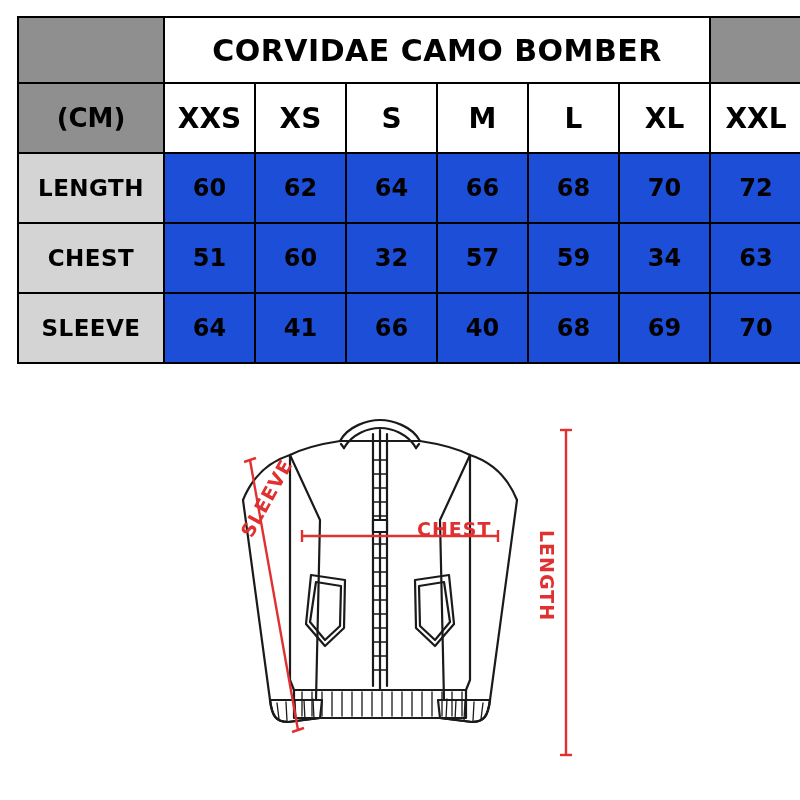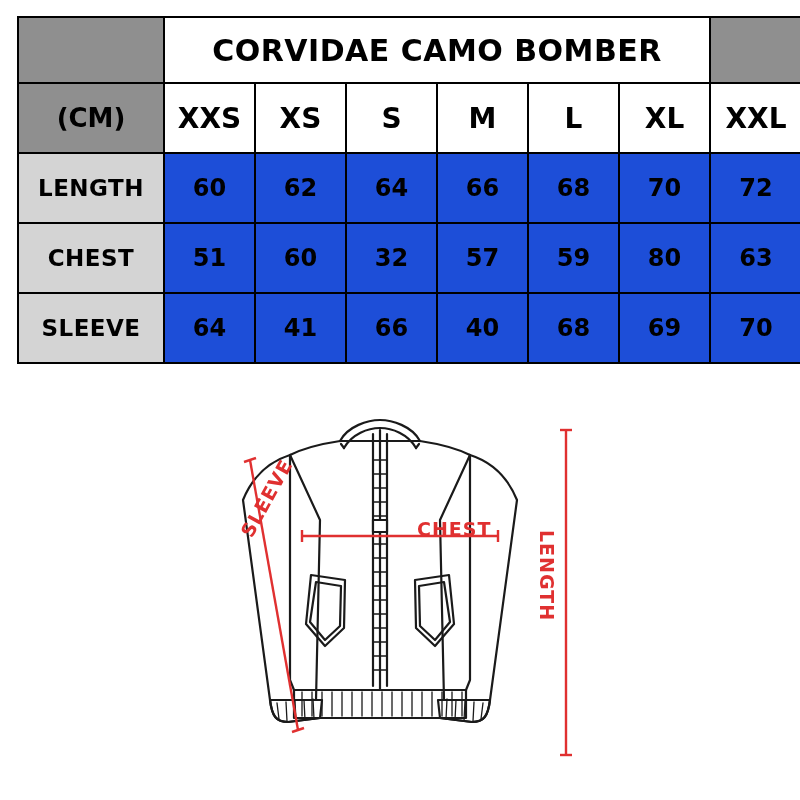--- a/index.html
+++ b/index.html
@@ -152,21 +152,21 @@
           <td>70</td>
           <td>72</td>
         </tr>
         <tr class="body-row">
           <td class="row-label">CHEST</td>
           <td>51</td>
           <td>60</td>
           <td>32</td>
           <td>57</td>
           <td>59</td>
-          <td>80</td>
+          <td>34</td>
           <td>63</td>
         </tr>
         <tr class="body-row">
           <td class="row-label">SLEEVE</td>
           <td>64</td>
           <td>41</td>
           <td>66</td>
           <td>40</td>
           <td>68</td>
           <td>69</td>

